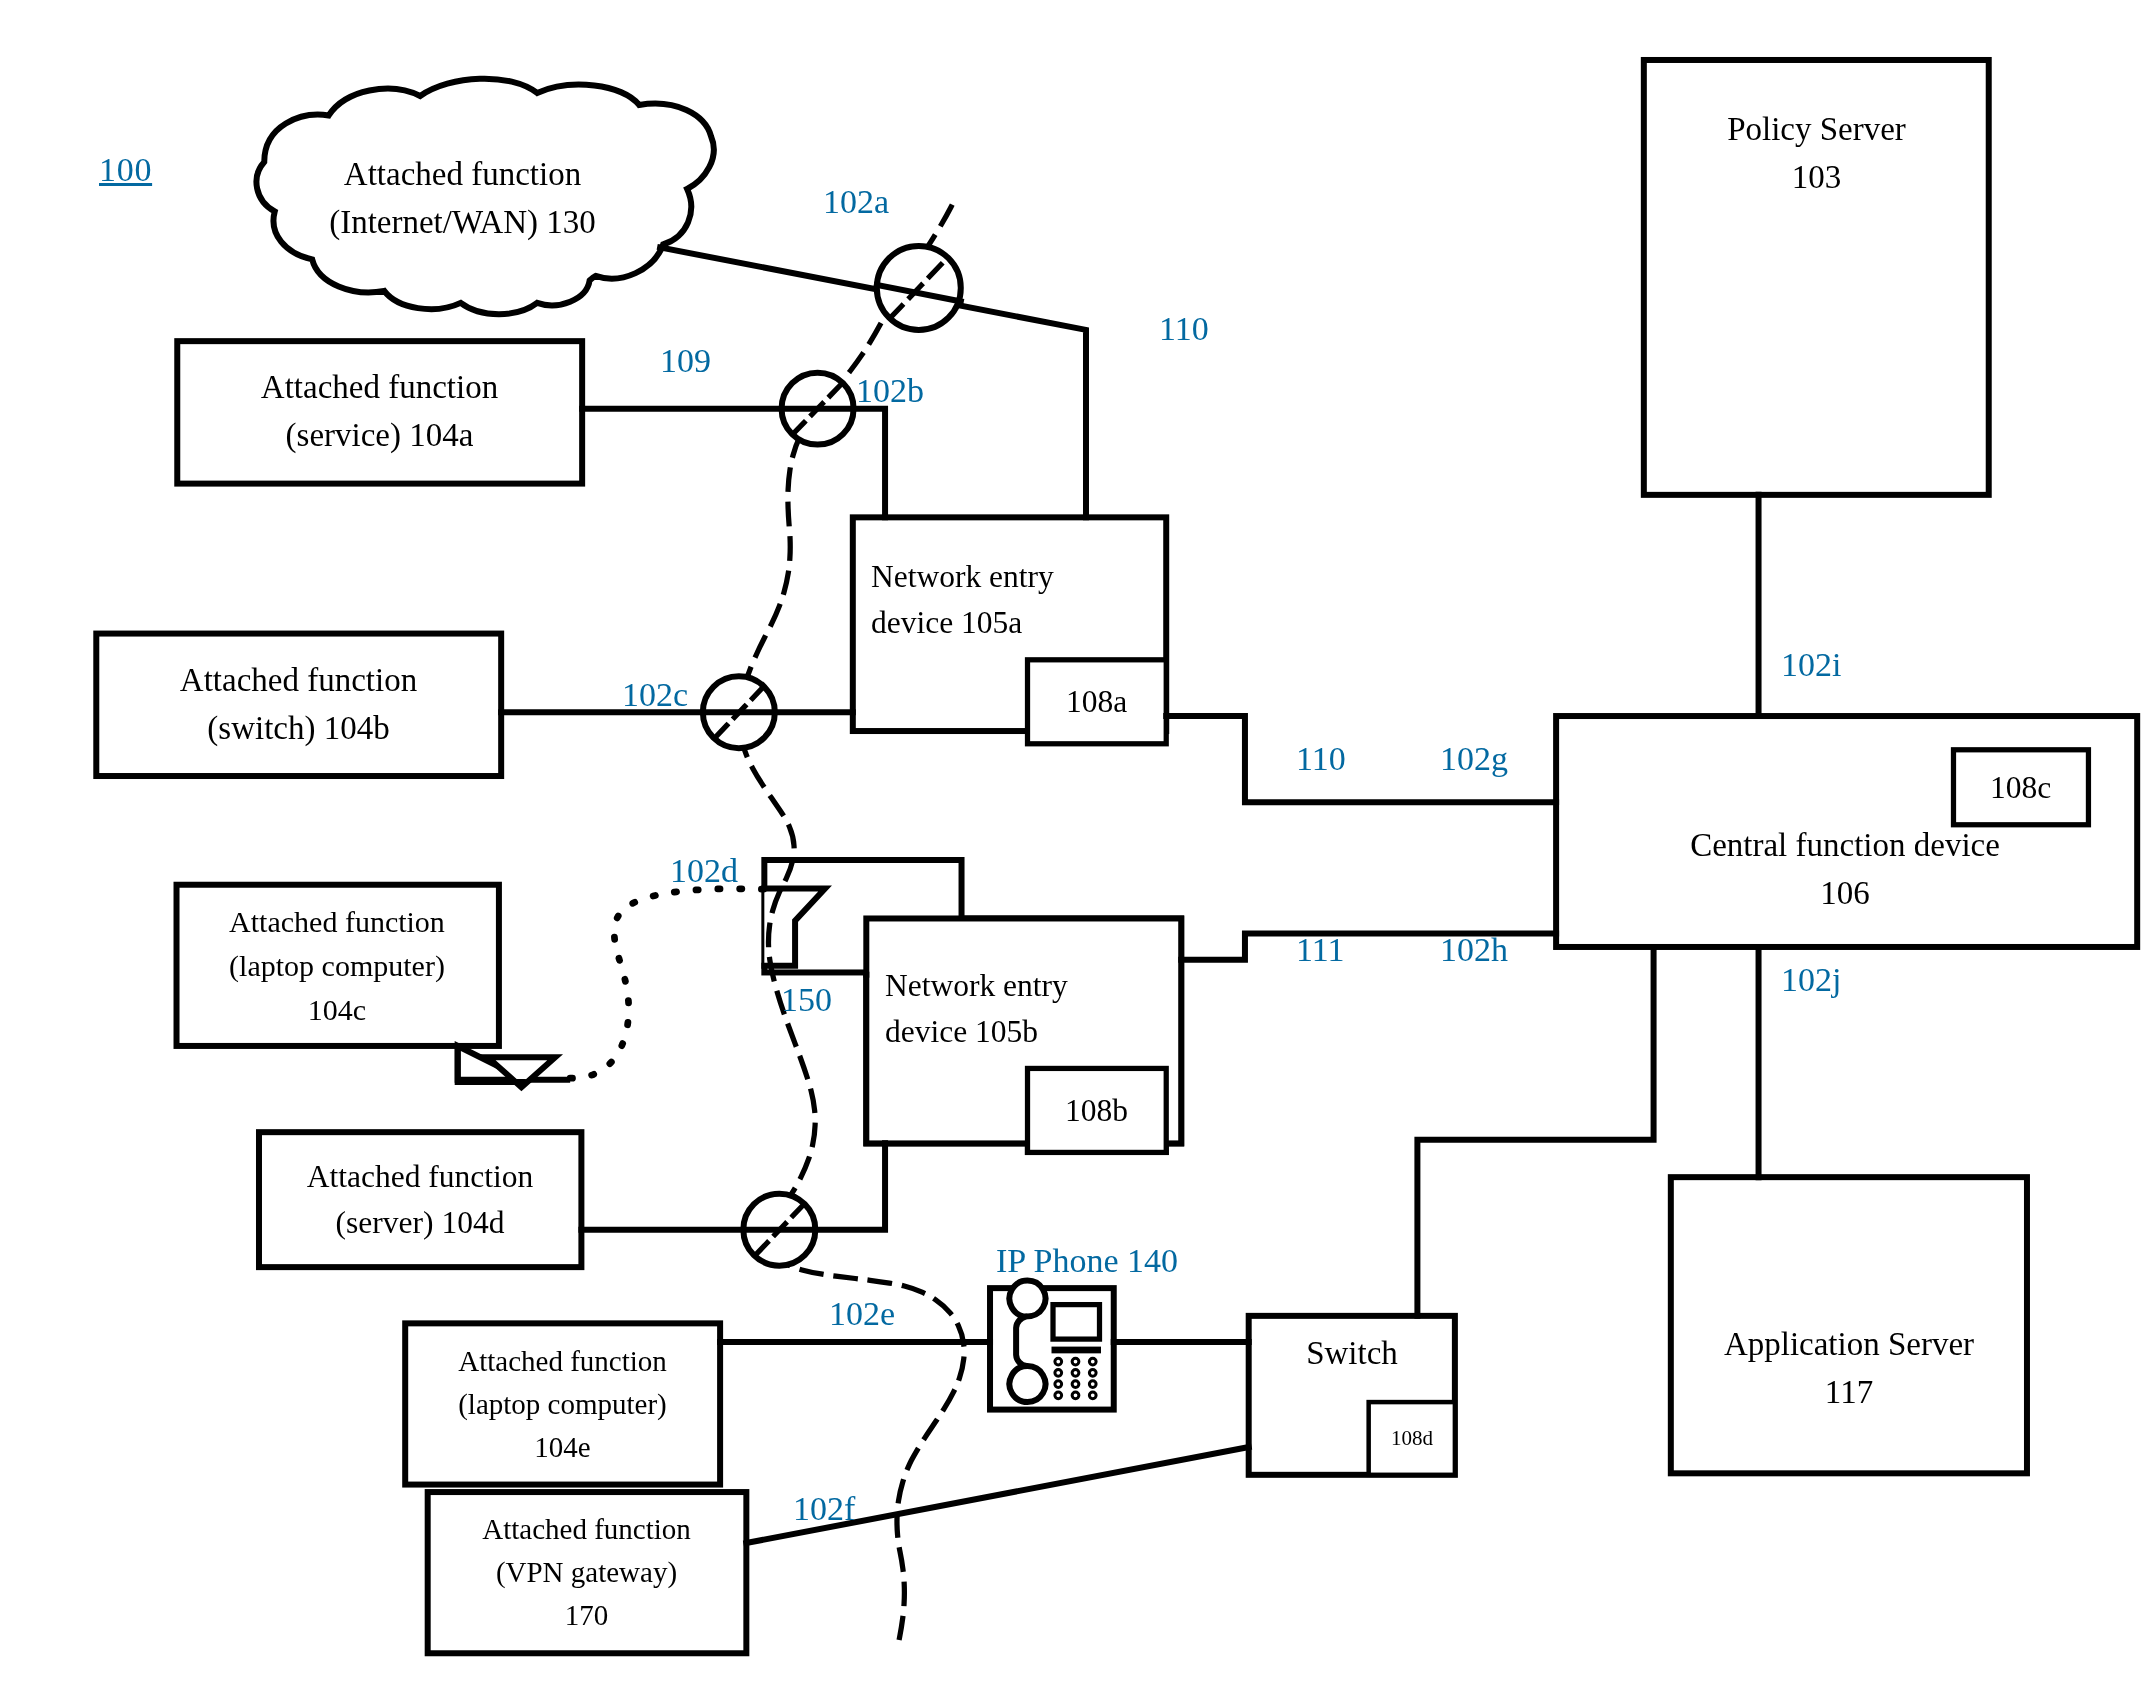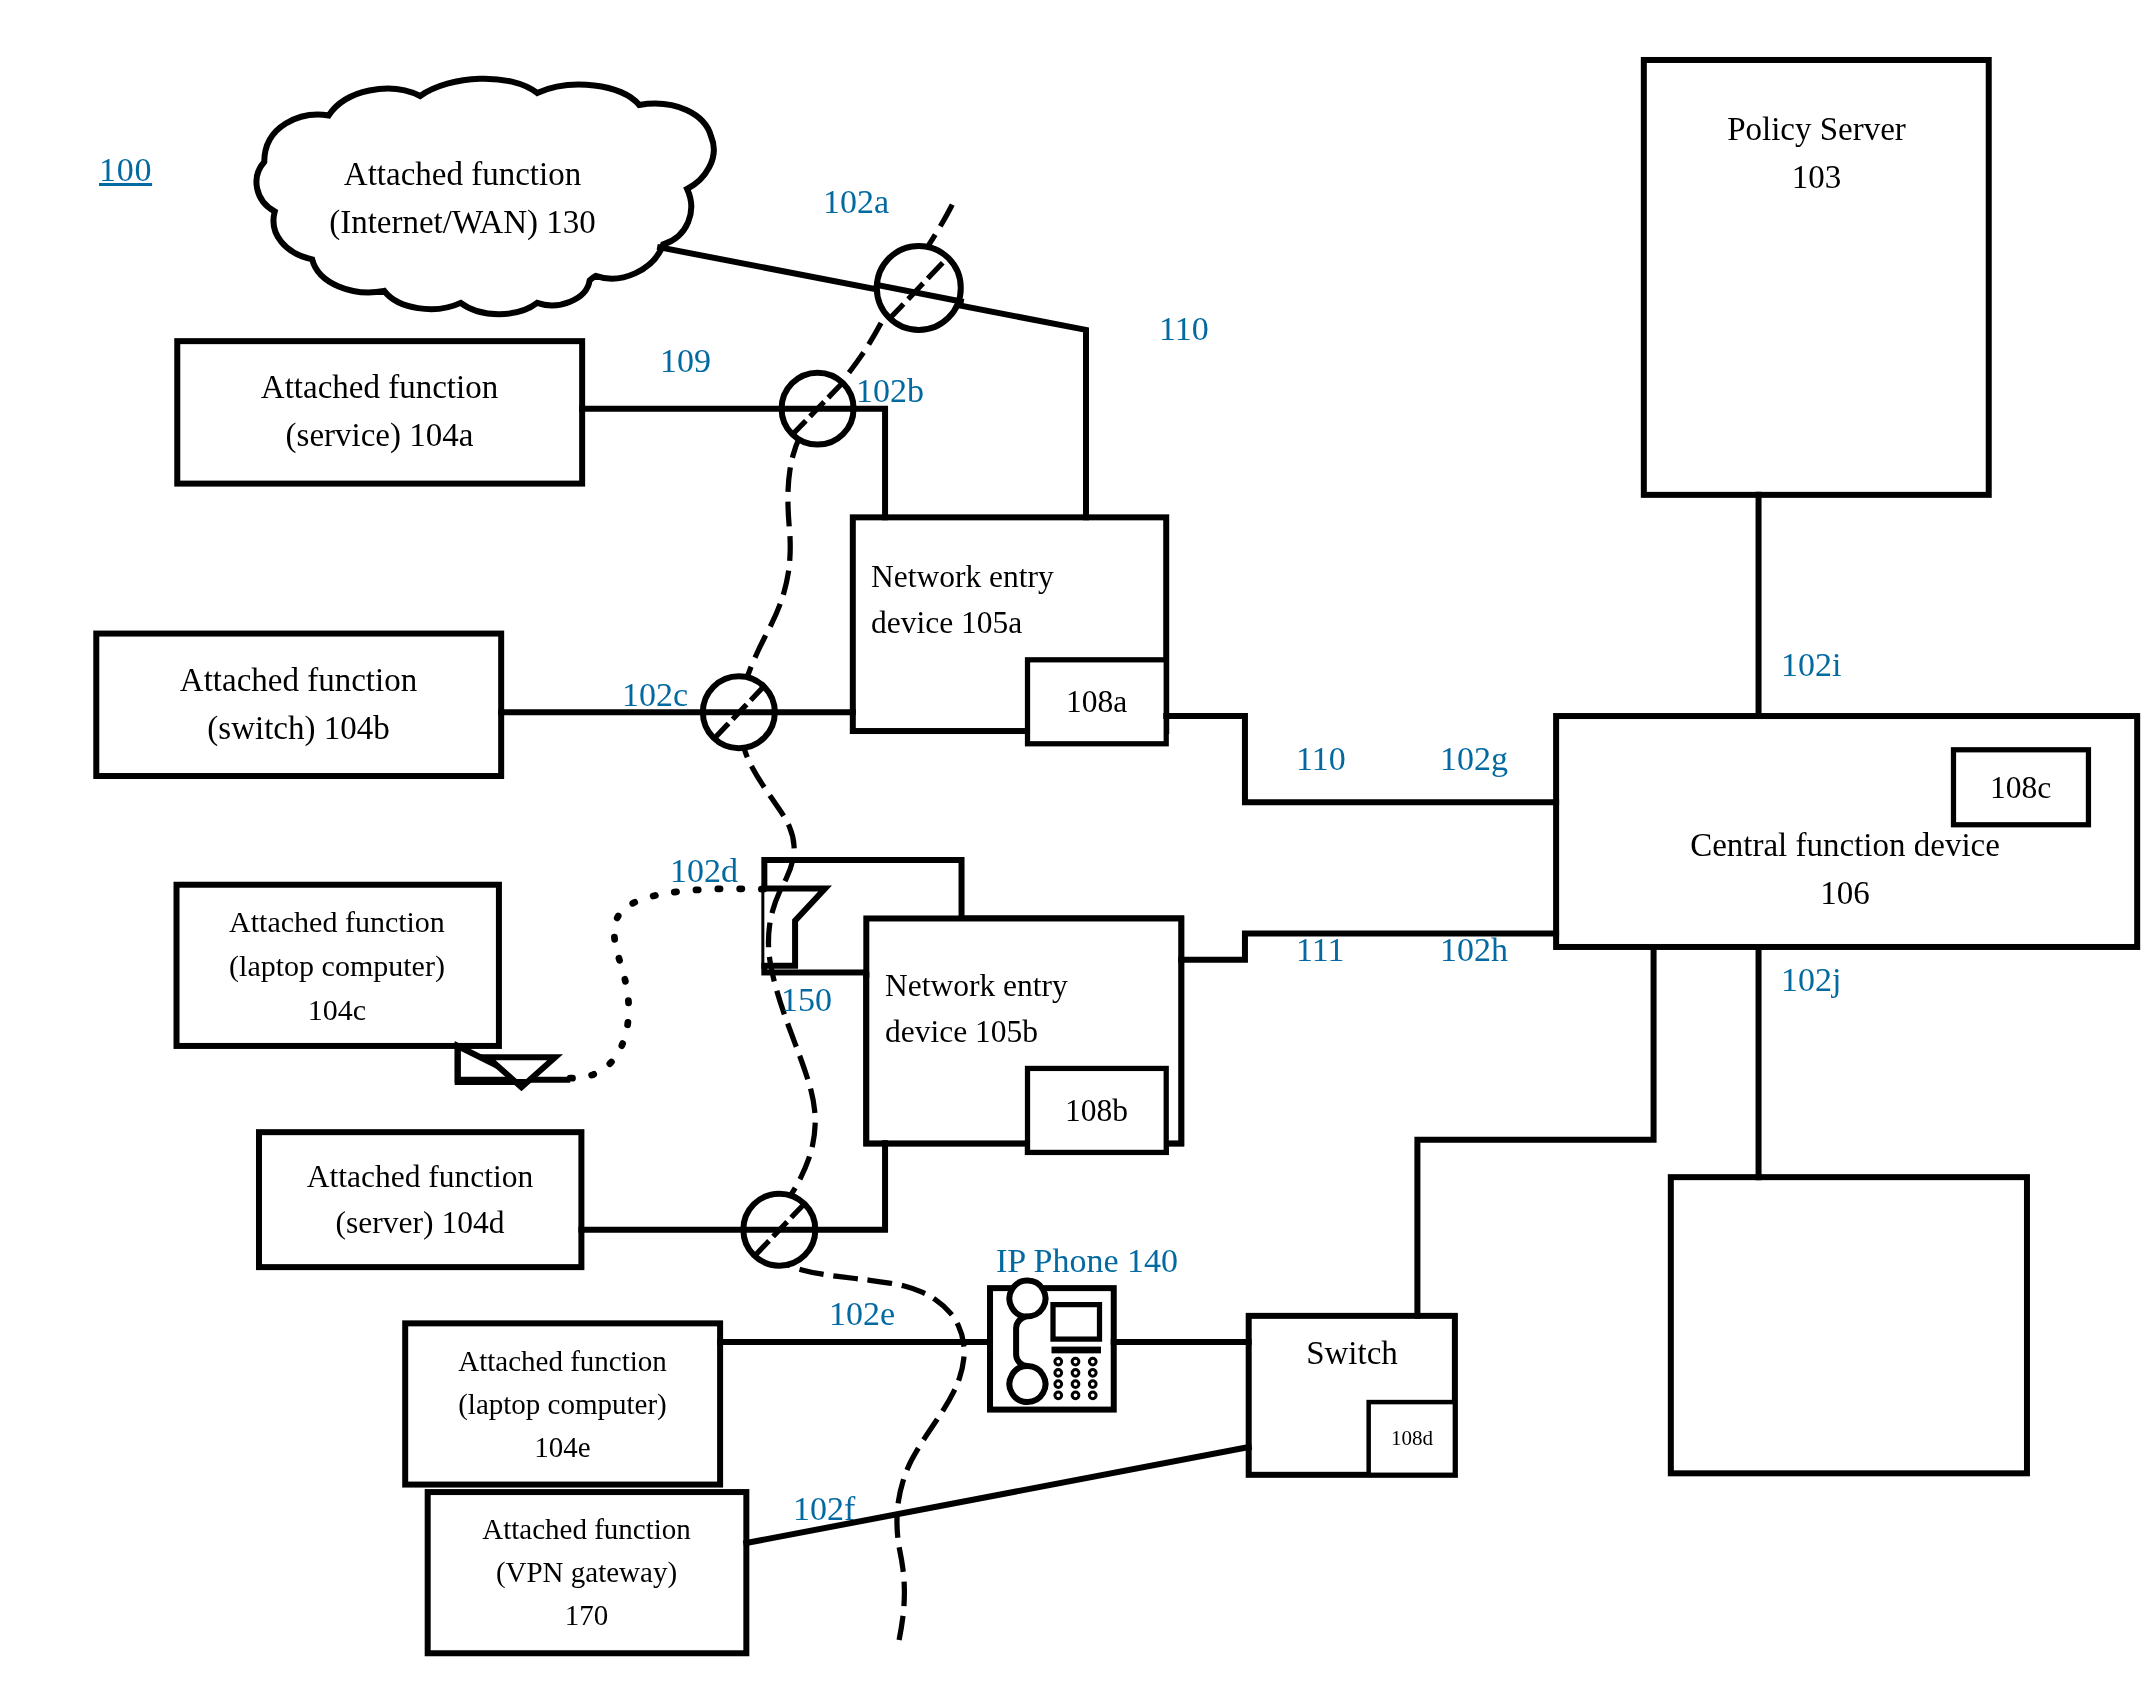--- a/index.html
+++ b/index.html
@@ -228,20 +228,24 @@
   <div class="boxtext" style="left:1575px; top:829px; width:540px; height:82px; font-size:33px; flex-direction:column;">
     <span>Central function device</span>
     <span>106</span>
   </div>
 
   <div class="boxtext" style="left:1644px; top:109px; width:345px; height:90px; font-size:33px; flex-direction:column;">
     <span>Policy Server</span>
     <span>103</span>
   </div>
 
+  <div class="boxtext" style="left:1671px; top:1324px; width:356px; height:90px; font-size:33px; flex-direction:column;">
+    <span>Application Server</span>
+    <span>117</span>
+  </div>
 
   <div class="boxtext" style="left:1249px; top:1331px; width:206px; height:45px; font-size:33px;">Switch</div>
 
   <div class="lbl reflbl" style="left:996px; top:1241px;">IP Phone 140</div>
 
   <div class="lbl reflbl" style="left:781px; top:980px;">150</div>
 
   <div class="lbl reflbl" style="left:823px; top:182px;">102a</div>
   <div class="lbl reflbl" style="left:856px; top:371px;">102b</div>
   <div class="lbl reflbl" style="left:622px; top:675px;">102c</div>

